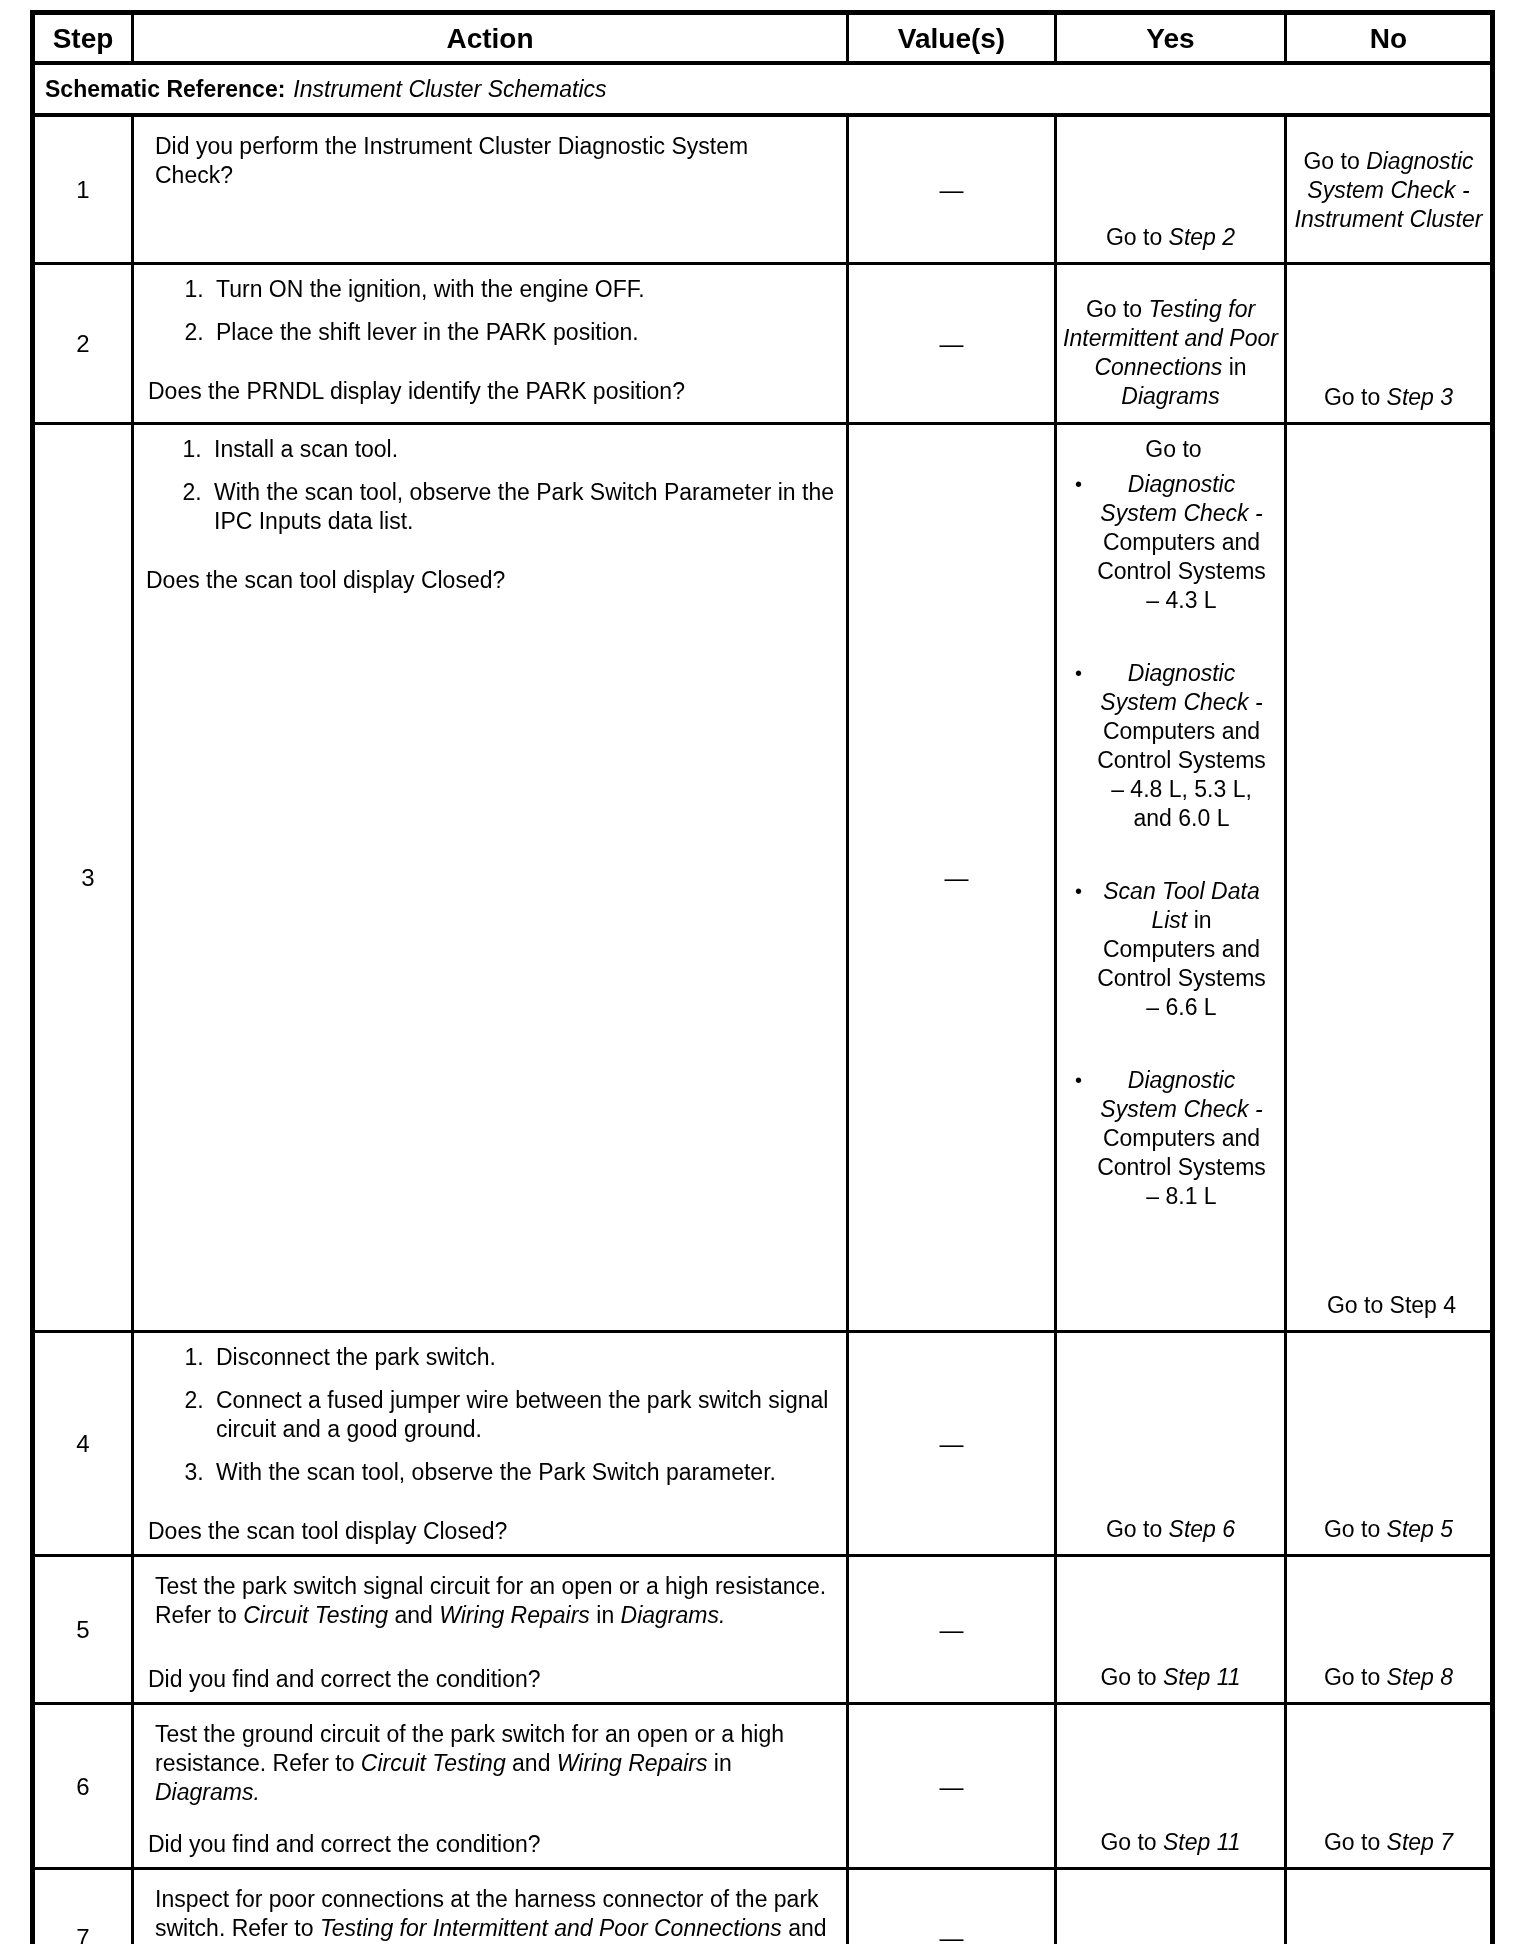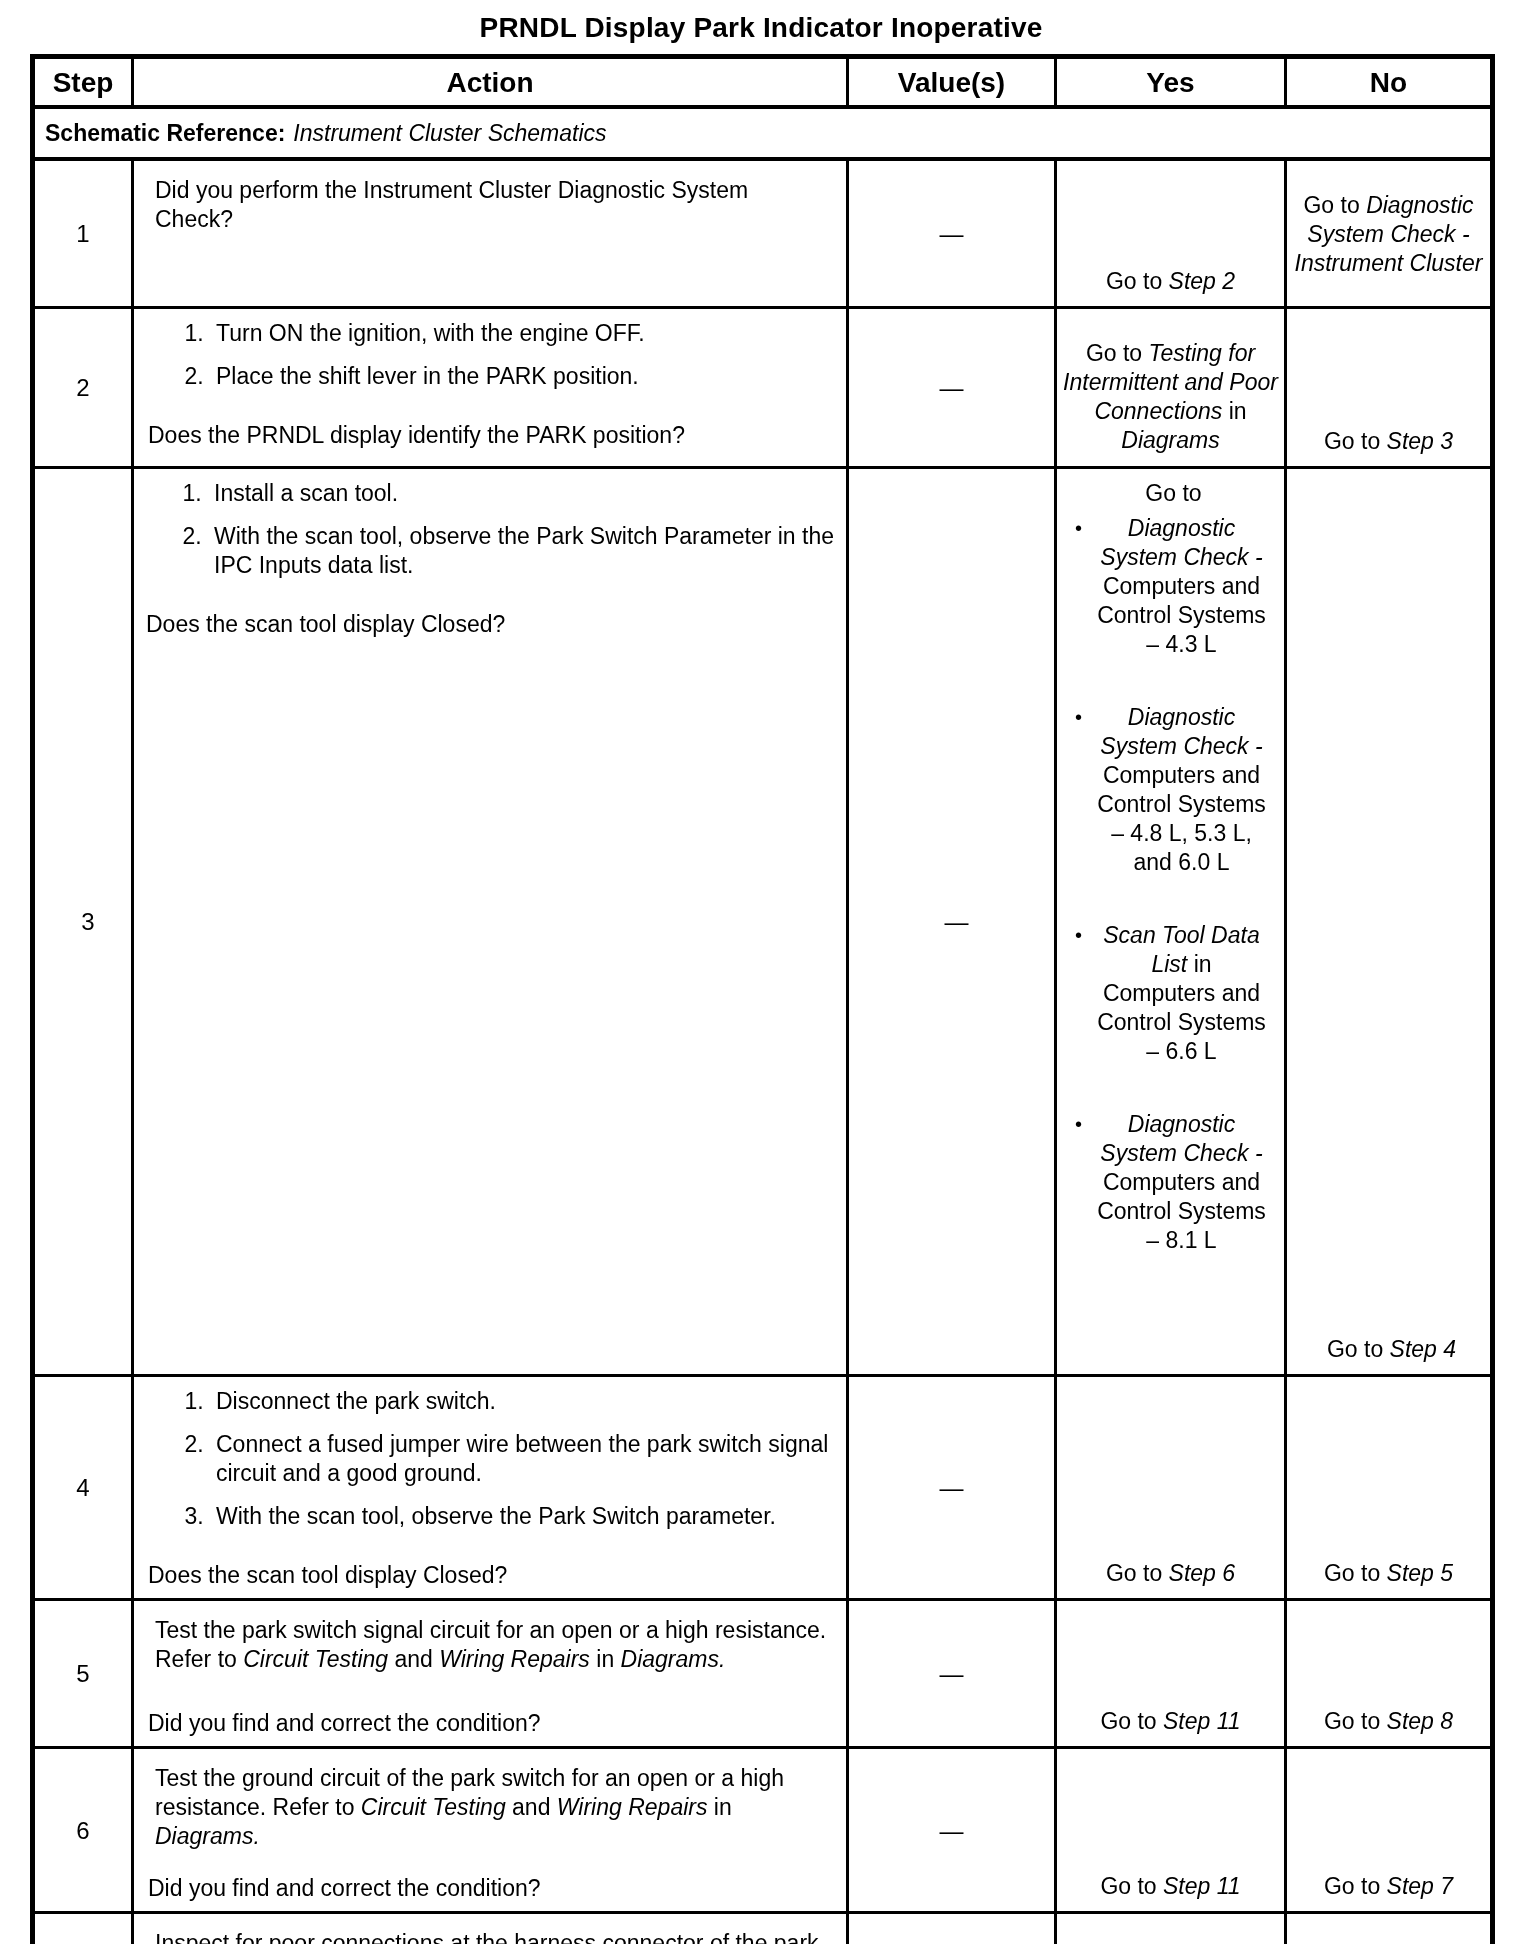--- a/index.html
+++ b/index.html
@@ -77,21 +77,20 @@
   tr.r3 td{height:889px;padding-left:12px;}
   tr.r4 td{height:199px;}
   tr.r5 td{height:129px;}
   tr.r6 td{height:130px;}
   tr.r7 td{height:119px;}
 </style>
 </head>
 <body>
 
 <div class="page">
-  <div class="doc-title">PRNDL Display Park Indicator Inoperative</div>
 
   <table class="diag">
     <colgroup>
       <col class="c-step">
         <col class="c-action">
         <col class="c-value">
         <col class="c-yes">
         <col class="c-no">
     </colgroup>
 
@@ -170,21 +169,21 @@
           <ul class="ref-bullets">
             <li><span class="bullet">•</span><span><span style="font-style: italic;">Diagnostic System Check -</span><span> Computers and Control Systems – 4.3 L</span></span></li>
             <li><span class="bullet">•</span><span><span style="font-style: italic;">Diagnostic System Check -</span><span> Computers and Control Systems – 4.8 L, 5.3 L, and 6.0 L</span></span></li>
             <li><span class="bullet">•</span><span><span style="font-style: italic;">Scan Tool Data List</span><span> in Computers and Control Systems – 6.6 L</span></span></li>
             <li><span class="bullet">•</span><span><span style="font-style: italic;">Diagnostic System Check -</span><span> Computers and Control Systems – 8.1 L</span></span></li>
           </ul>
         </div>
       </td>
       <td class="goto-cell">
         <div class="cell-flex">
-              <div class="goto-bottom"><span>Go to </span><span style="font-style: italic;">Step 4</span></div>
+              <div class="goto-bottom"><span>Go to </span><span style="">Step 4</span></div>
             </div>
       </td>
     </tr>
 
     <tr class="r4">
       <td class="step-cell">4</td>
       <td class="action-cell">
         <div class="action-flex">
           <ol class="steps">
             <li>Disconnect the park switch.</li>

